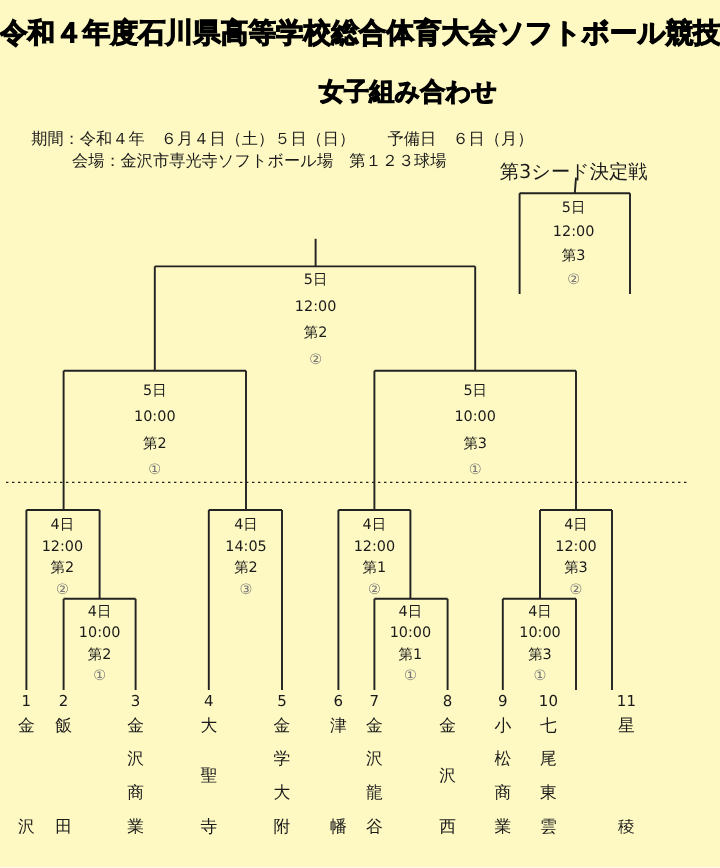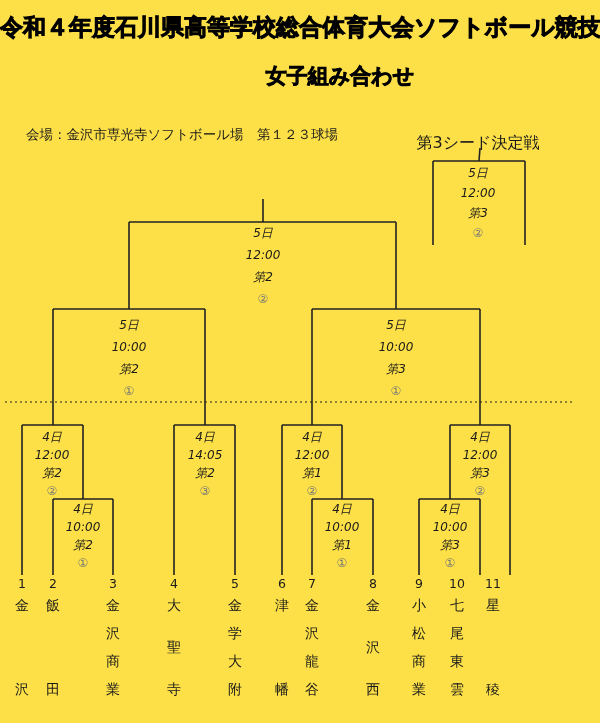--- a/index.html
+++ b/index.html
@@ -1,53 +1,54 @@
 <!DOCTYPE html>
 <html><head>
 <meta charset="utf-8">
 <style>
   html,body{margin:0;padding:0;background:#fff;}
   .page{
-    position:relative;width:600px;height:723px;background:#fde047;
+    position:relative;width:600px;height:723px;background:#fef9c3;
     font-family:"DejaVu Sans","Liberation Sans",sans-serif;color:#1a1a1a;overflow:hidden;
   }
   .title{
     position:absolute;left:0;top:12px;width:600px;text-align:center;
     font-size:23px;font-weight:bold;letter-spacing:0px;color:#000;
     -webkit-text-stroke:0.9px #000;white-space:nowrap;
   }
   .subtitle{
     position:absolute;left:0;top:62px;width:600px;text-align:center;
     font-size:21px;font-weight:bold;color:#000;margin-left:40px;-webkit-text-stroke:0.8px #000;
   }
   .info{position:absolute;left:26px;top:107px;font-size:13.5px;line-height:18.5px;color:#1a1a1a;white-space:pre;}
   .seed-label{
     position:absolute;left:398px;top:133px;width:160px;text-align:center;
     font-size:16px;color:#1a1a1a;white-space:nowrap;
   }
   svg.lines{position:absolute;left:0;top:0;}
   .match{position:absolute;width:70px;text-align:center;font-size:12px;color:#1a1a1a;}
-  .match .ml{line-height:var(--lh,18px);height:var(--lh,18px);font-style:italic;}
+  .match .ml{line-height:var(--lh,18px);height:var(--lh,18px);}
   .match .order{color:#777;}
   .team{position:absolute;top:576px;width:30px;display:flex;flex-direction:column;align-items:center;}
   .tnum{font-size:12.5px;line-height:16px;height:16px;}
   .tname{
     margin-top:6px;height:98px;display:flex;flex-direction:column;
     justify-content:space-between;align-items:center;font-size:14px;line-height:14px;
   }
 </style>
 </head>
 <body>
 
 <div class="page">
 
   <div class="title">令和４年度石川県高等学校総合体育大会ソフトボール競技</div>
   <div class="subtitle">女子組み合わせ</div>
 
-  <div class="info" style="top:125px;">会場：金沢市専光寺ソフトボール場　第１２３球場</div>
+  <div class="info" style="top:107px;">期間：令和４年　６月４日（土）５日（日）　　予備日　６日（月）</div>
+  <div class="info" style="top:125px;margin-left:34px;">会場：金沢市専光寺ソフトボール場　第１２３球場</div>
 
   <div class="seed-label">第3シード決定戦</div>
 
   <svg class="lines" width="600" height="723" viewBox="0 0 600 723">
     <g stroke="#222" stroke-width="1.6" fill="none">
       <g>
         <line x1="263" y1="199" x2="263" y2="222"></line>
         <line x1="129" y1="222" x2="396" y2="222"></line>
         <line x1="129" y1="222" x2="129" y2="309"></line>
         <line x1="396" y1="222" x2="396" y2="309"></line>
@@ -243,21 +244,21 @@
   </div>
   <div class="team" style="left:442px;">
     <div class="tnum">10</div>
     <div class="tname">
         <span>七</span>
         <span>尾</span>
         <span>東</span>
         <span>雲</span>
       </div>
   </div>
-  <div class="team" style="left:478px;">
+  <div class="team" style="left:507px;">
     <div class="tnum">11</div>
     <div class="tname">
         <span>星</span>
         <span>稜</span>
       </div>
   </div>
 
 </div>
 
 </body></html>

